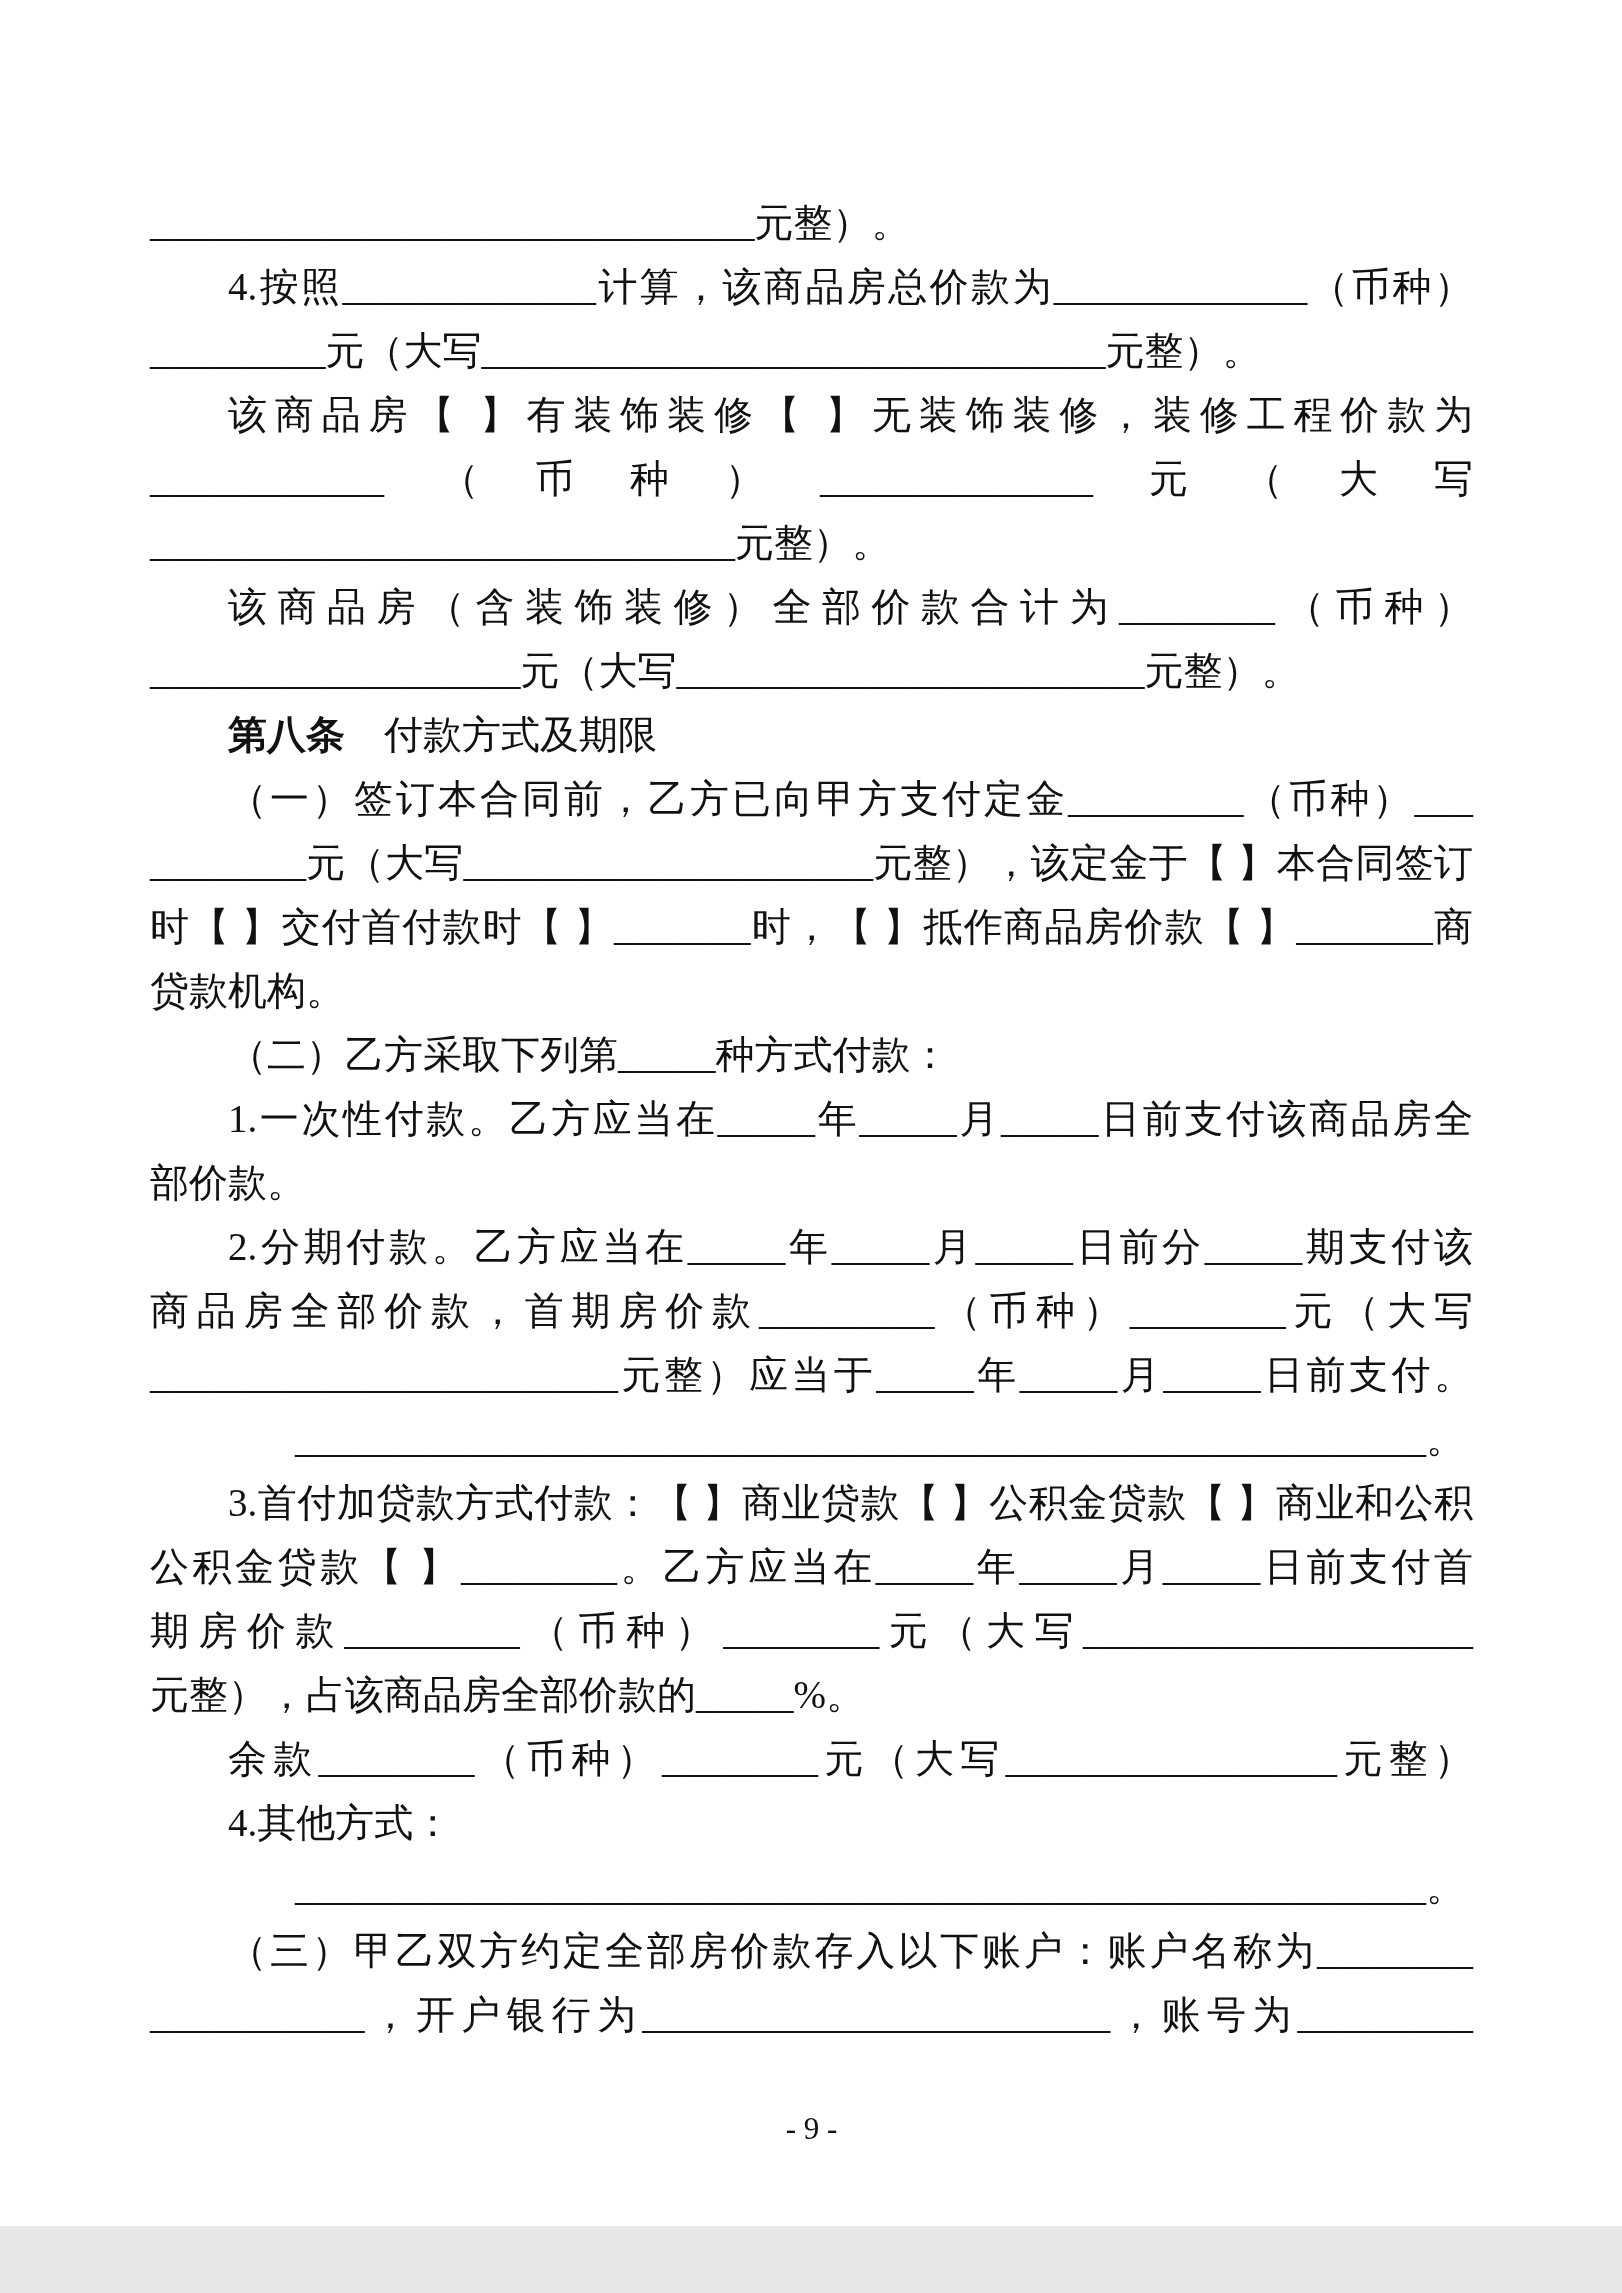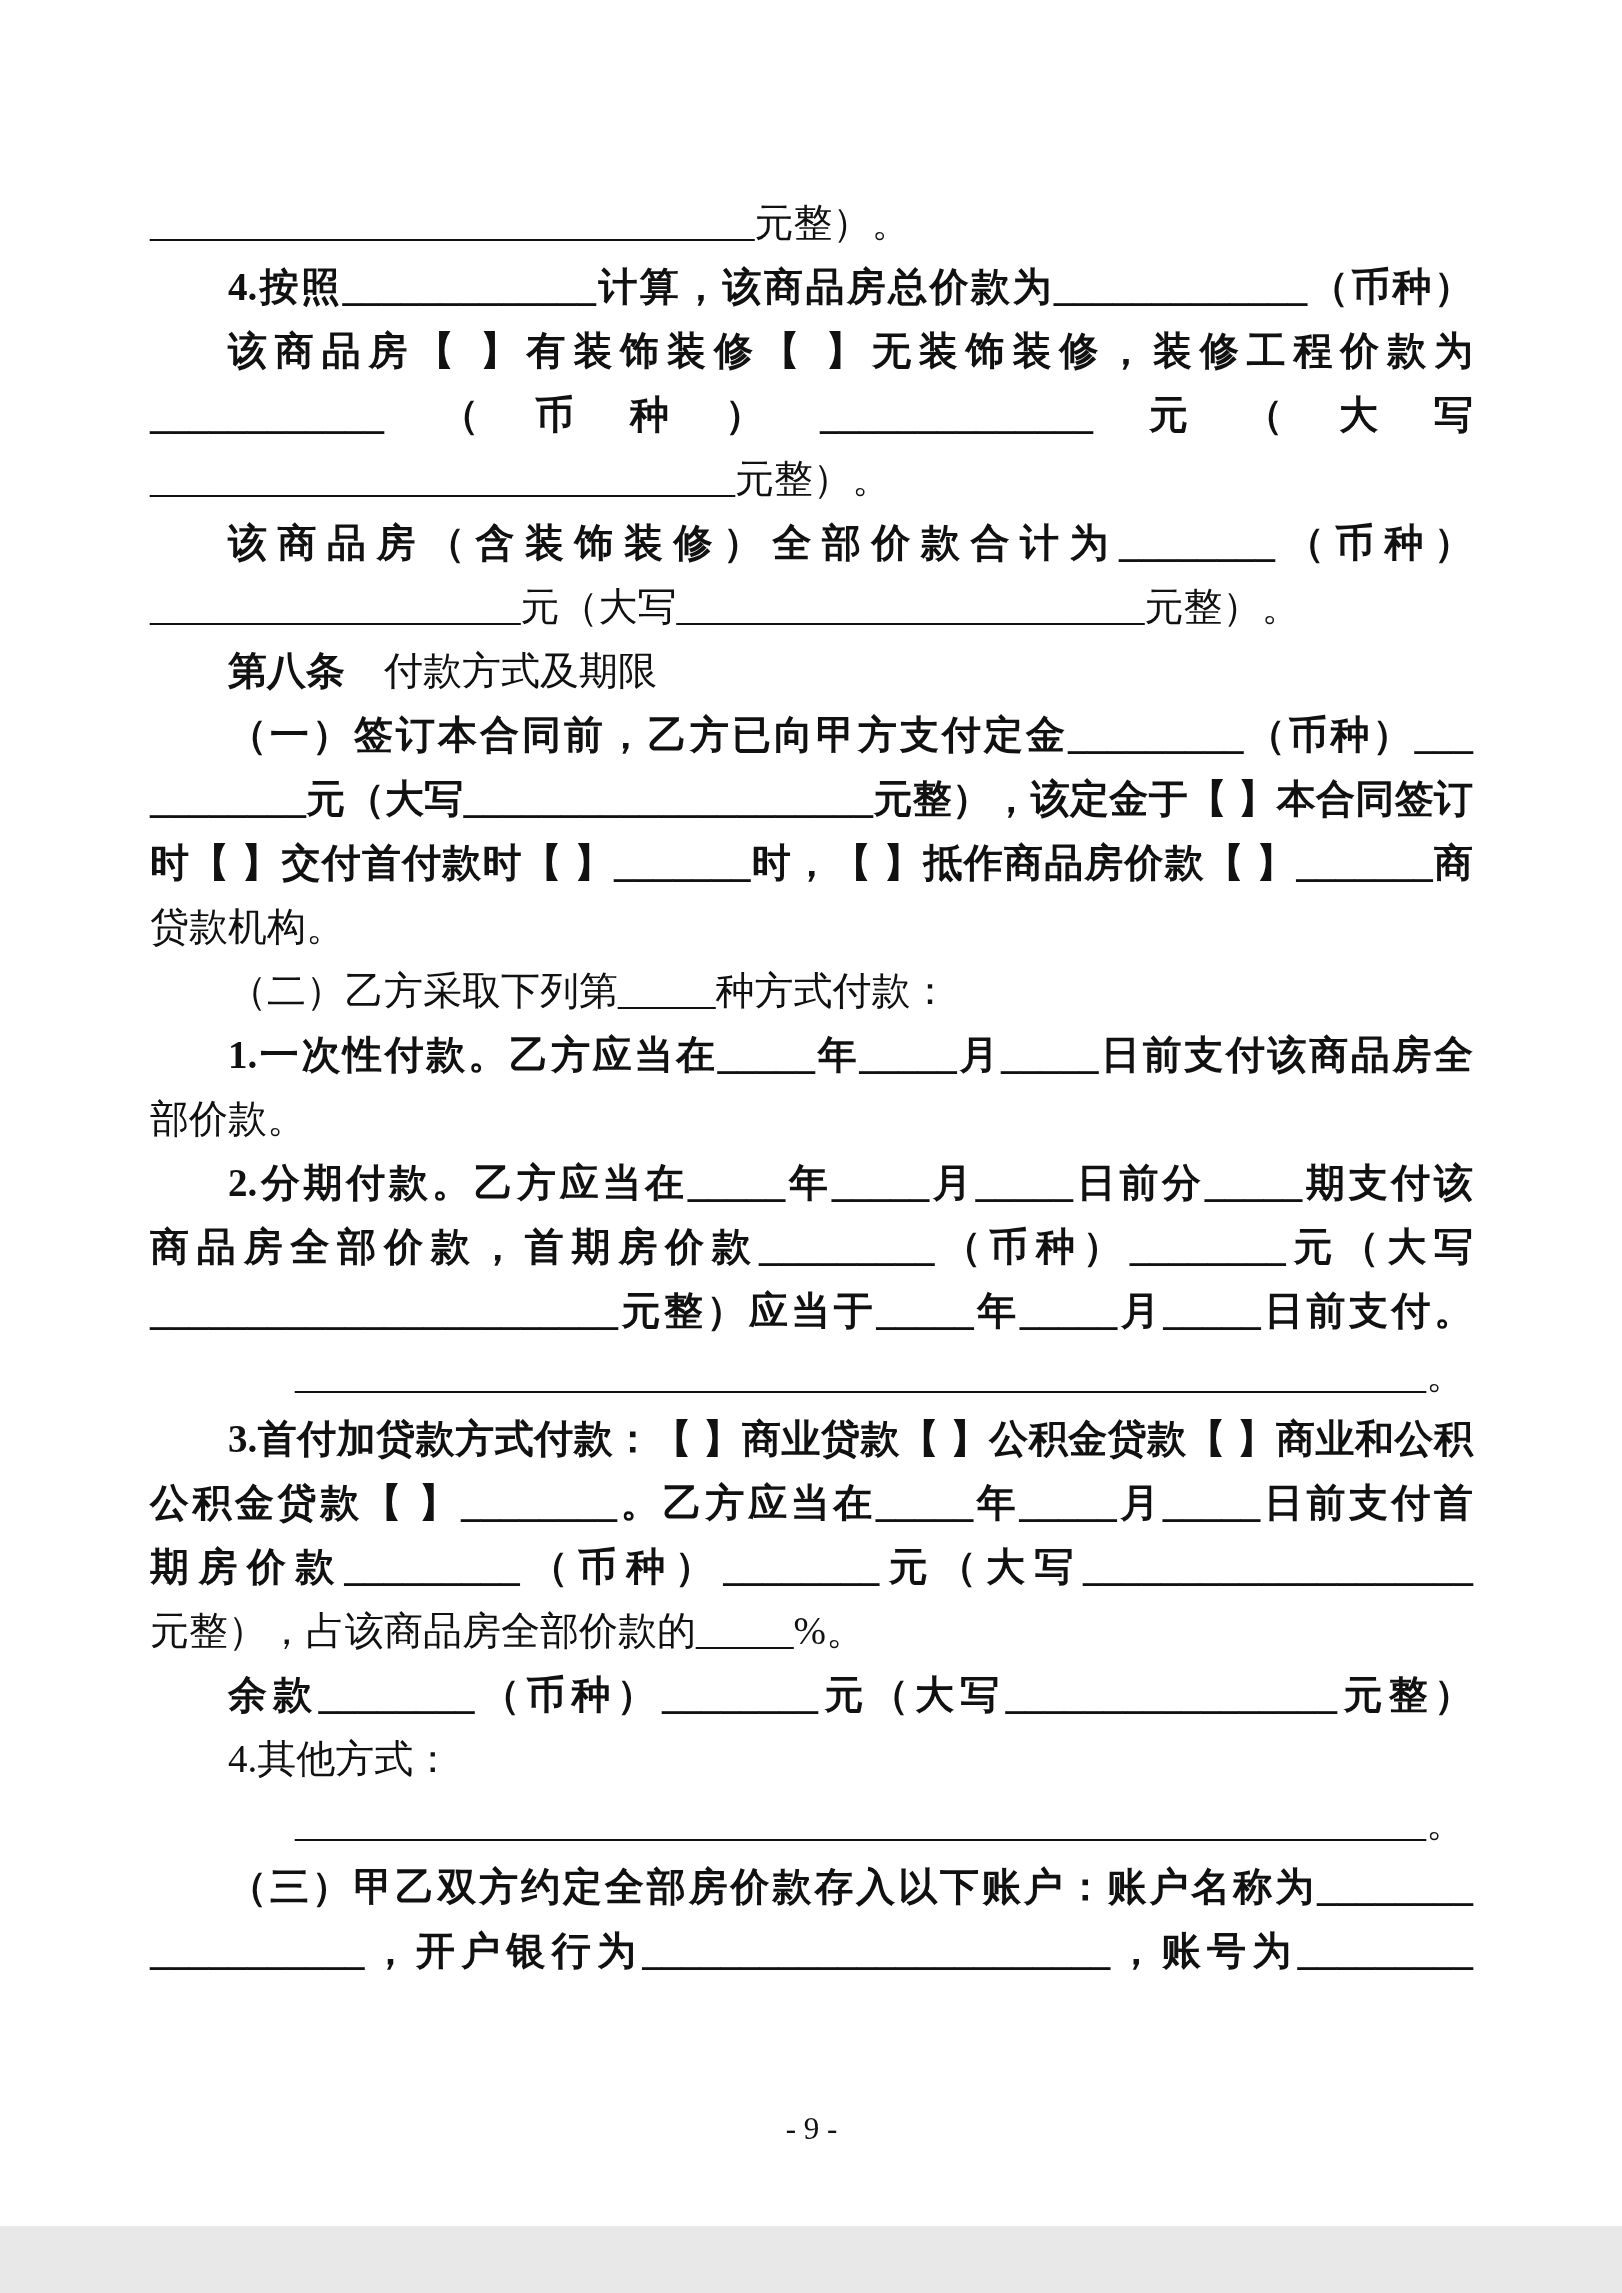--- a/index.html
+++ b/index.html
@@ -24,41 +24,41 @@
     line-height: 64px;
     height: 64px;
     white-space: normal;
     overflow: visible;
   }
   .line.indent { padding-left: 78px; width: 1245px; }
   .line.deep-indent { padding-left: 145px; width: 1177px; }
   .line.justify {
     text-align: justify;
     text-align-last: justify;
-    font-weight: bold;
   }
   .bold { font-weight: bold; }
   .footer {
     position: absolute;
     top: 2106px;
     left: 0;
     width: 1623px;
     text-align: center;
     font-size: 31px;
     line-height: 45px;
     color: #111111;
   }
 </style>
 </head>
 <body>
 
 <div class="page">
   <div class="content" id="content">
       <div class="line"><span>_______________________________元整）。</span></div>
       <div class="line indent justify"><span>4.按照_____________计算，该商品房总价款为_____________（币种）</span></div>
+      <div class="line"><span>_________元（大写________________________________元整）。</span></div>
       <div class="line indent justify"><span>该商品房【 】有装饰装修【 】无装饰装修，装修工程价款为</span></div>
       <div class="line justify"><span>____________（币种）______________元（大写</span></div>
       <div class="line"><span>______________________________元整）。</span></div>
       <div class="line indent justify"><span>该商品房（含装饰装修）全部价款合计为________（币种）</span></div>
       <div class="line"><span>___________________元（大写________________________元整）。</span></div>
       <div class="line indent"><span class="bold">第八条　</span><span>付款方式及期限</span></div>
       <div class="line indent justify"><span>（一）签订本合同前，乙方已向甲方支付定金_________（币种）___</span></div>
       <div class="line justify"><span>________元（大写_____________________元整），该定金于【 】本合同签订</span></div>
       <div class="line justify"><span>时【 】交付首付款时【 】_______时，【 】抵作商品房价款【 】_______商</span></div>
       <div class="line"><span>贷款机构。</span></div>

